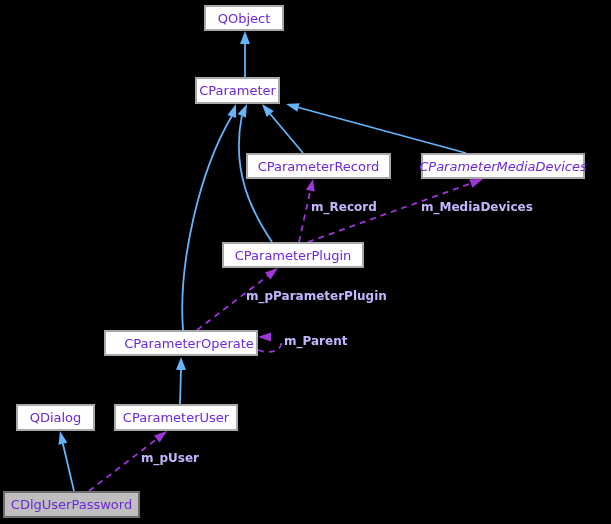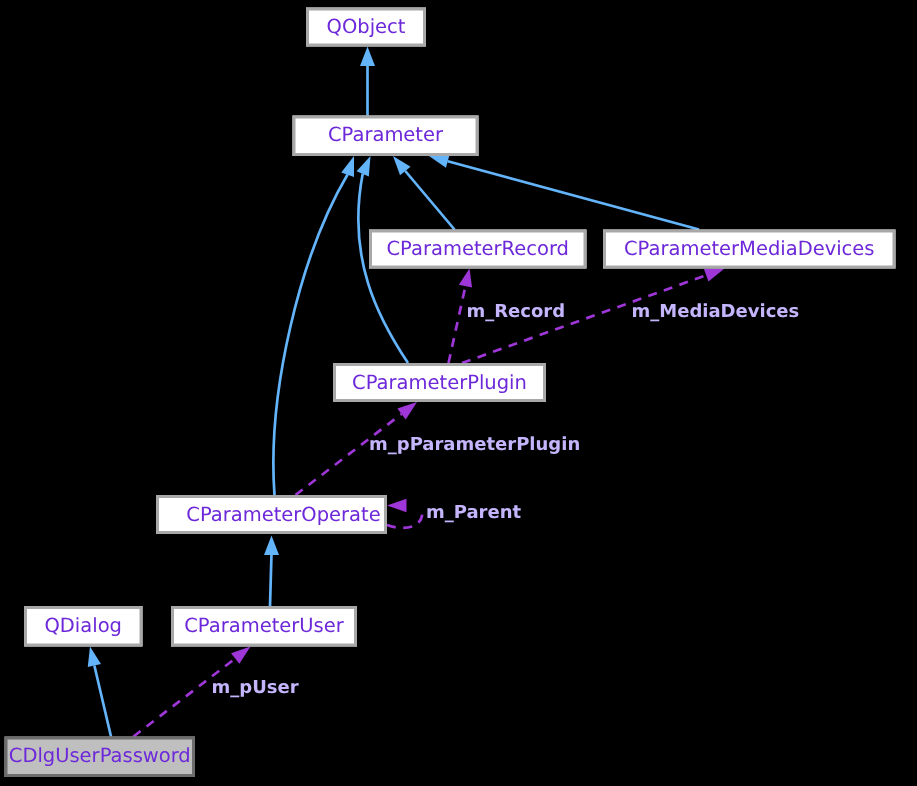--- a/index.html
+++ b/index.html
@@ -14,28 +14,28 @@
     display:flex; align-items:center; justify-content:center;
     font-size:13px; color:#6d28d9; white-space:nowrap; cursor:pointer;
   }
   .node.highlight { background:#bfbfbf; border-color:#6d6d6d; }
   .edge-label {
     position:absolute; font-size:12px; font-weight:bold; color:#c4b5fd;
     white-space:nowrap;
   }
   
   #n-qobject   { left:204px; top:5px;   width:80px;  height:26px; }
-  #n-cparameter{ left:195px; top:77px;  width:124px; height:27px; }
+  #n-cparameter{ left:195px; top:77px;  width:85px; height:27px; }
   #n-record    { left:246px; top:153px; width:145px; height:26px; }
-  #n-media     { left:402px; top:153px; width:195px; height:26px; }
+  #n-media     { left:421px; top:153px; width:164px; height:26px;font-style:italic; }
   #n-plugin    { left:222px; top:242px; width:142px; height:26px; }
   #n-operate   { left:104px; top:330px; width:154px; height:26px;padding-left:16px; }
   #n-qdialog   { left:16px;  top:404px; width:79px;  height:27px; }
   #n-user      { left:114px; top:404px; width:124px; height:27px; }
-  #n-dlg       { left:3px;   top:491px; width:127px; height:27px; }
+  #n-dlg       { left:3px;   top:491px; width:137px; height:27px; }
   
   #l-record  { left:311px; top:200px; }
   #l-media   { left:421px; top:200px; }
   #l-plugin  { left:246px; top:289px; }
   #l-parent  { left:284px; top:334px; }
   #l-puser   { left:141px; top:451px; }
   .inherit-line { stroke:#63b4fa; stroke-width:1.8; fill:none; }
   .inherit-head { fill:#63b4fa; stroke:none; }
   .usage-line   { stroke:#9e36d8; stroke-width:1.8; fill:none; stroke-dasharray:6 5; }
   .usage-head   { fill:#9e36d8; stroke:none; }

